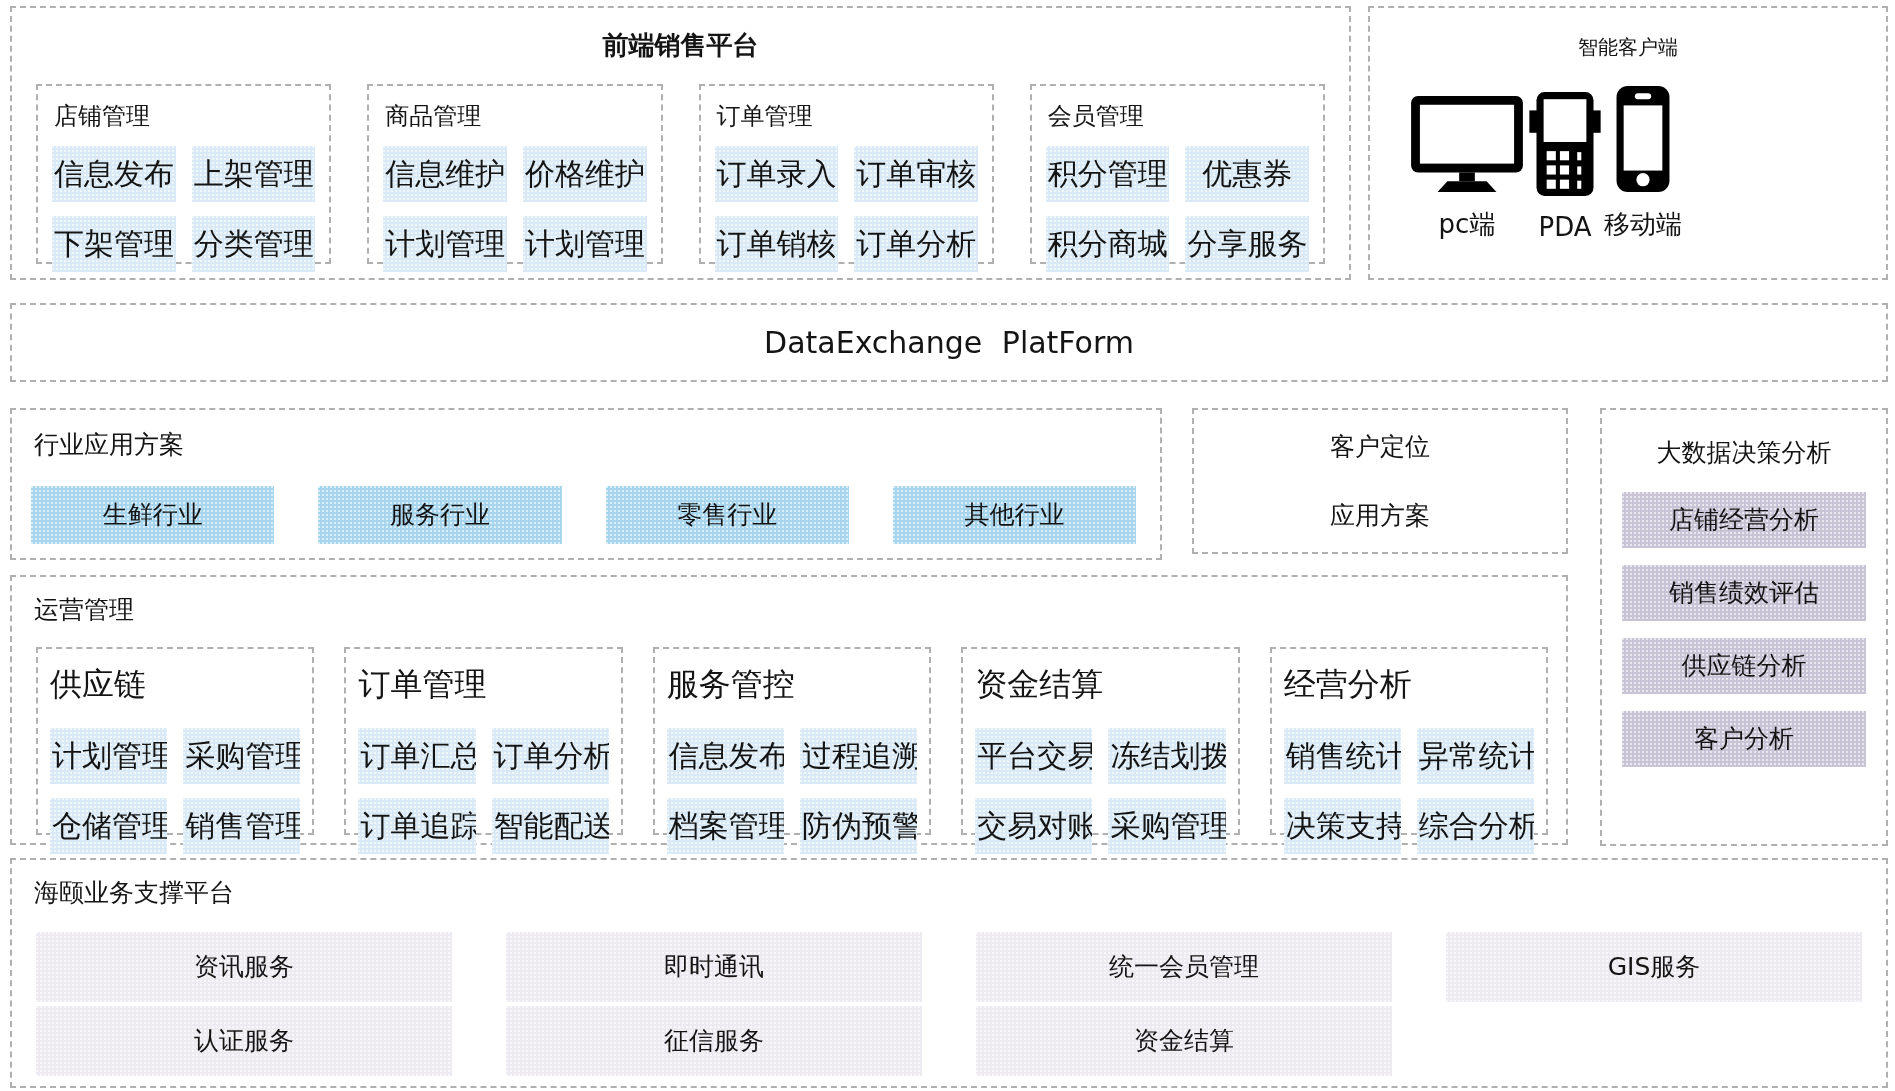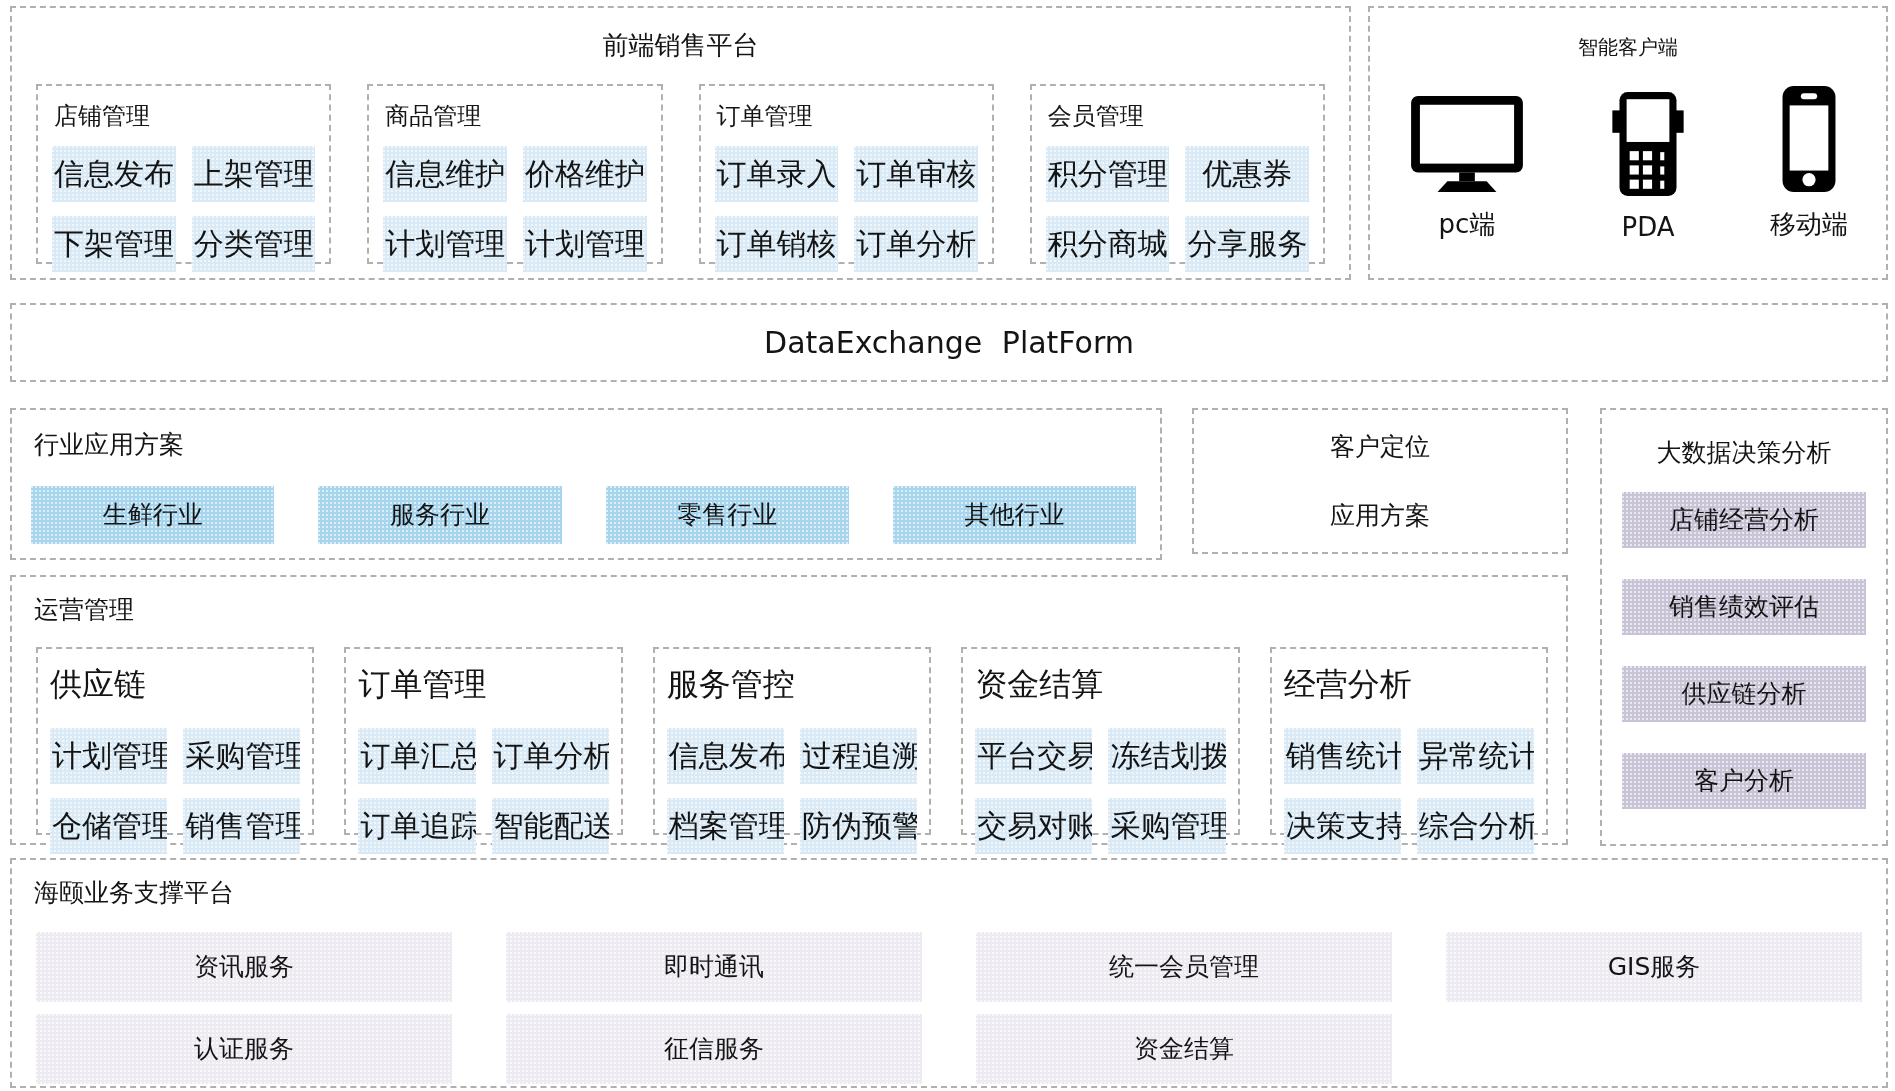--- a/index.html
+++ b/index.html
@@ -20,30 +20,30 @@
     background-size:4px 4px;
     white-space:nowrap;overflow:hidden;
   }
   .chip-blue{background-color:#d9eaf6;}
   .chip-strong{background-color:#a8d5ee;}
   .chip-lav{background-color:#c9c3d6;}
   .cell-pale{background-color:#edeaf1;}
 
   
   #frontend{left:10px;top:6px;width:1341px;height:274px;}
-  #frontend .panel-title{padding-top:20px;font-size:26px;}
+  #frontend .panel-title{padding-top:20px;font-size:26px;font-weight:bold;}
   .fp-groups{position:absolute;left:24px;right:24px;top:76px;bottom:14px;display:flex;gap:36px;}
   .sub-group{flex:1;padding:10px 14px;min-width:0;}
   .group-title{font-size:24px;margin:4px 0 14px 2px;}
   .item-grid{display:grid;grid-template-columns:1fr 1fr;gap:14px 16px;}
 
   
   #smart{left:1368px;top:6px;width:520px;height:274px;}
   #smart .panel-title{padding-top:26px;font-size:20px;}
-  .devices{display:flex;justify-content:space-between;align-items:flex-end;padding:22px 38px 0;}
+  .devices{display:flex;align-items:flex-end;padding:22px 38px 0;}
   .device{text-align:center;}
   .device .icon-wrap{height:112px;display:flex;align-items:flex-end;justify-content:center;}
   .device-label{font-size:26px;margin-top:12px;}
 
   
   #dx{left:10px;top:303px;width:1878px;height:79px;display:flex;align-items:center;justify-content:center;}
   #dx span{font-size:30px;word-spacing:10px;}
 
   
   #industry{left:10px;top:408px;width:1152px;height:152px;}
@@ -52,33 +52,33 @@
   .industry-items .chip{flex:1;font-size:25px;padding:14px 2px;}
 
   
   #custpos{left:1192px;top:408px;width:376px;height:146px;display:flex;flex-direction:column;justify-content:center;align-items:center;gap:36px;}
   #custpos div{font-size:25px;}
 
   
   #bigdata{left:1600px;top:408px;width:288px;height:438px;}
   #bigdata .panel-title{padding-top:26px;font-size:25px;}
   .bd-items{position:absolute;left:20px;right:20px;top:82px;}
-  .bd-items .chip{font-size:25px;padding:0;height:56px;line-height:56px;margin-bottom:31px;}
+  .bd-items .chip{font-size:25px;padding:0;height:56px;line-height:56px;margin-bottom:17px;}
 
   
   #operations{left:10px;top:575px;width:1558px;height:270px;}
   #operations .panel-title{position:absolute;left:22px;top:16px;}
   .ops-groups{position:absolute;left:24px;right:18px;top:70px;bottom:8px;display:flex;gap:30px;}
   .ops-groups .sub-group{padding:6px 12px;}
   .ops-title{text-align:left;font-size:32px;margin:8px 0 21px;}
 
   
   #support{left:10px;top:858px;width:1878px;height:230px;}
   #support .panel-title{position:absolute;left:22px;top:16px;}
-  .sp-grid{position:absolute;left:24px;right:24px;top:72px;display:grid;grid-template-columns:repeat(4,1fr);gap:12px 54px;}
+  .sp-grid{position:absolute;left:24px;right:24px;top:72px;display:grid;grid-template-columns:repeat(4,1fr);gap:4px 54px;}
   .sp-grid .chip{height:70px;line-height:70px;padding:0;font-size:25px;}
 
   svg{display:block;}
 </style>
 </head>
 <body>
 
 <div class="canvas">
 
   <section id="frontend" class="panel dashed">

